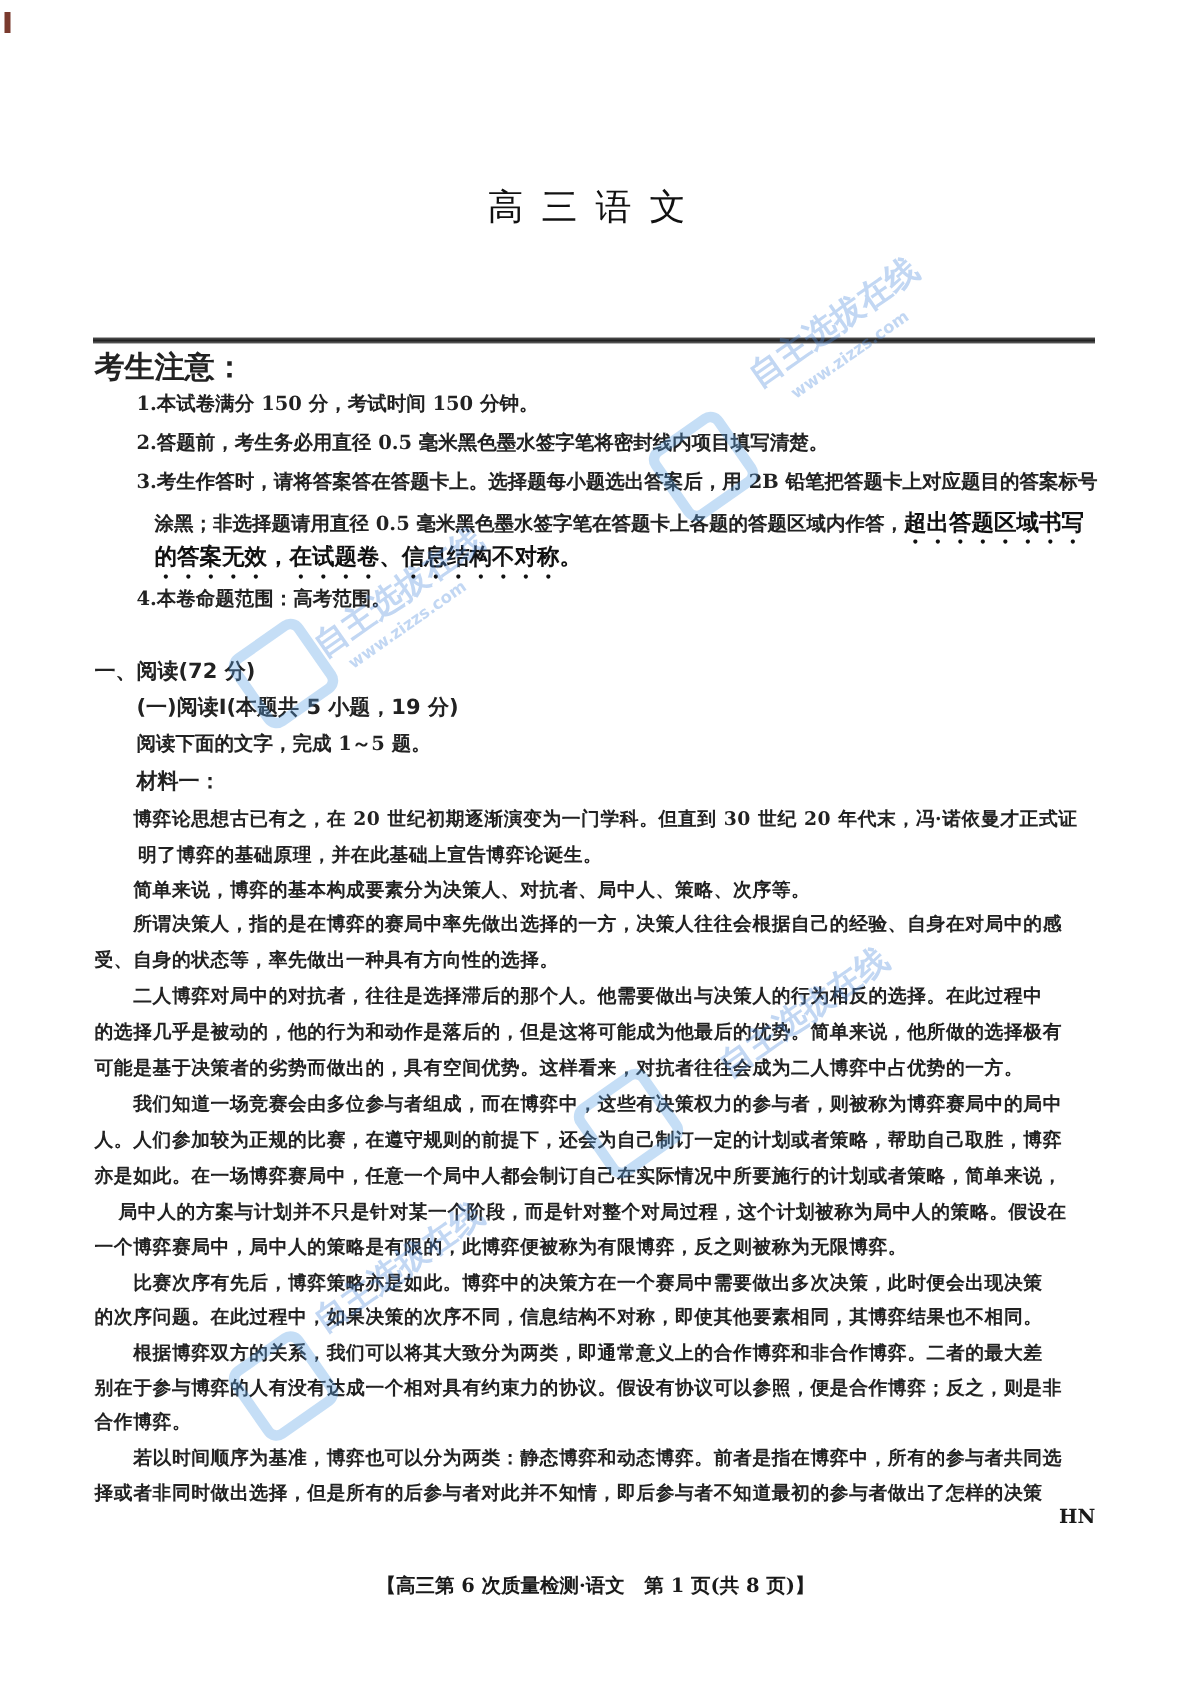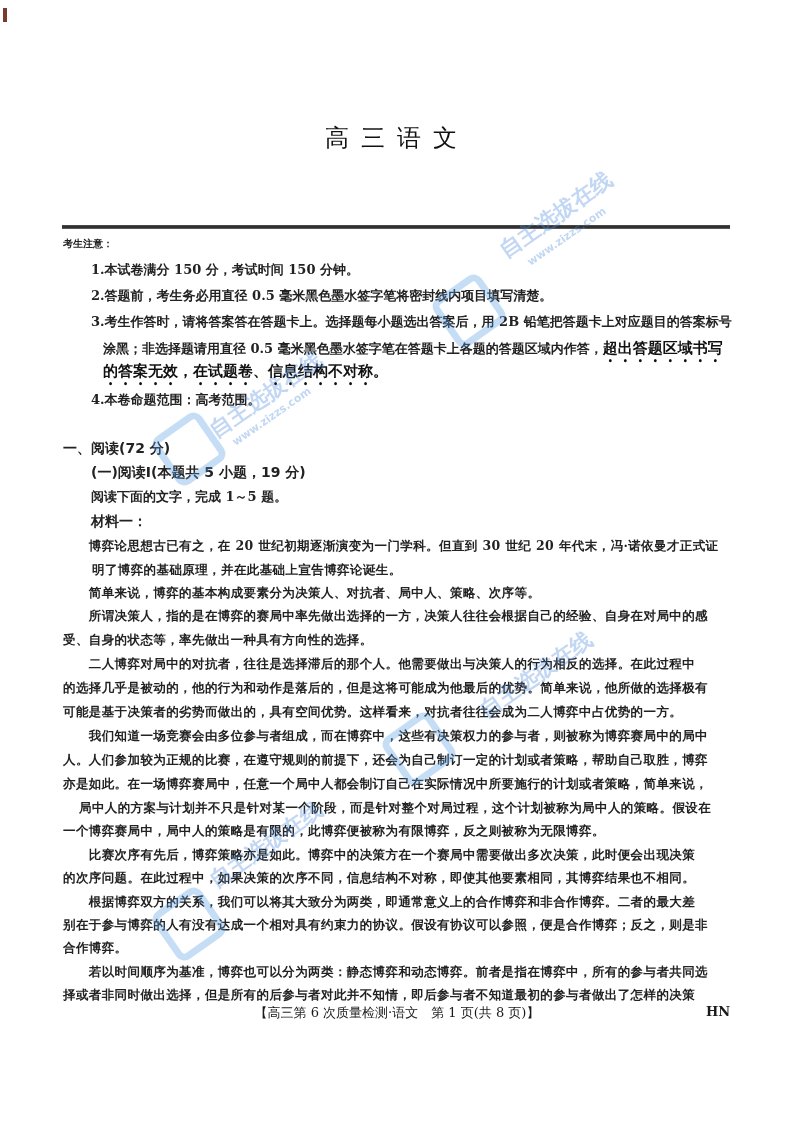--- a/index.html
+++ b/index.html
@@ -10,26 +10,26 @@
     .corner-mark { position: absolute; left: 3px; top: 8px; width: 4px; height: 14px; background: #7a3a2e; }
     .title {
       position: absolute; top: 122px; left: 0; width: 794px; text-align: center;
       font-size: 24px; letter-spacing: 12px; font-weight: normal; color: #111;
     }
     .rule {
       position: absolute; top: 225px; left: 62px; width: 668px; height: 4px;
       background: linear-gradient(#555, #222, #666);
     }
     .line { position: absolute; font-size: 13px; line-height: 16px; white-space: nowrap; font-weight: bold; color: #222; }
-    .notice-head { font-size: 10px; font-weight: bold; }
+    .notice-head { font-size: 20px; font-weight: bold; }
     .emph { font-family: "DejaVu Sans", "Liberation Sans", sans-serif; font-size: 15px; font-weight: bold; color: #111;
       text-emphasis: dot; -webkit-text-emphasis: dot; text-emphasis-position: under; -webkit-text-emphasis-position: under; }
     .sec { font-family: "DejaVu Sans", "Liberation Sans", sans-serif; font-weight: bold; font-size: 14px; }
     .para { font-size: 12.5px; letter-spacing: 0.4px; }
-    .footer { position: absolute; top: 1004px; left: 0; width: 794px; text-align: center; font-size: 13px; font-weight: normal; }
+    .footer { position: absolute; top: 1048px; left: 0; width: 794px; text-align: center; font-size: 13px; font-weight: bold; }
     .footer-code { position: absolute; top: 1004px; left: 706px; font-size: 13px; font-weight: bold; }
     .wm { position: absolute; color: rgba(80,140,220,0.35); font-family: "DejaVu Sans", sans-serif; font-weight: bold; pointer-events: none; }
     .wm-logo { position: absolute; width: 44px; height: 44px; border: 7px solid rgba(90,160,230,0.35); border-radius: 10px;
       transform: rotate(-35deg); pointer-events: none; }
   </style>
 </head>
 <body>
 
 <div class="corner-mark"></div>
 

